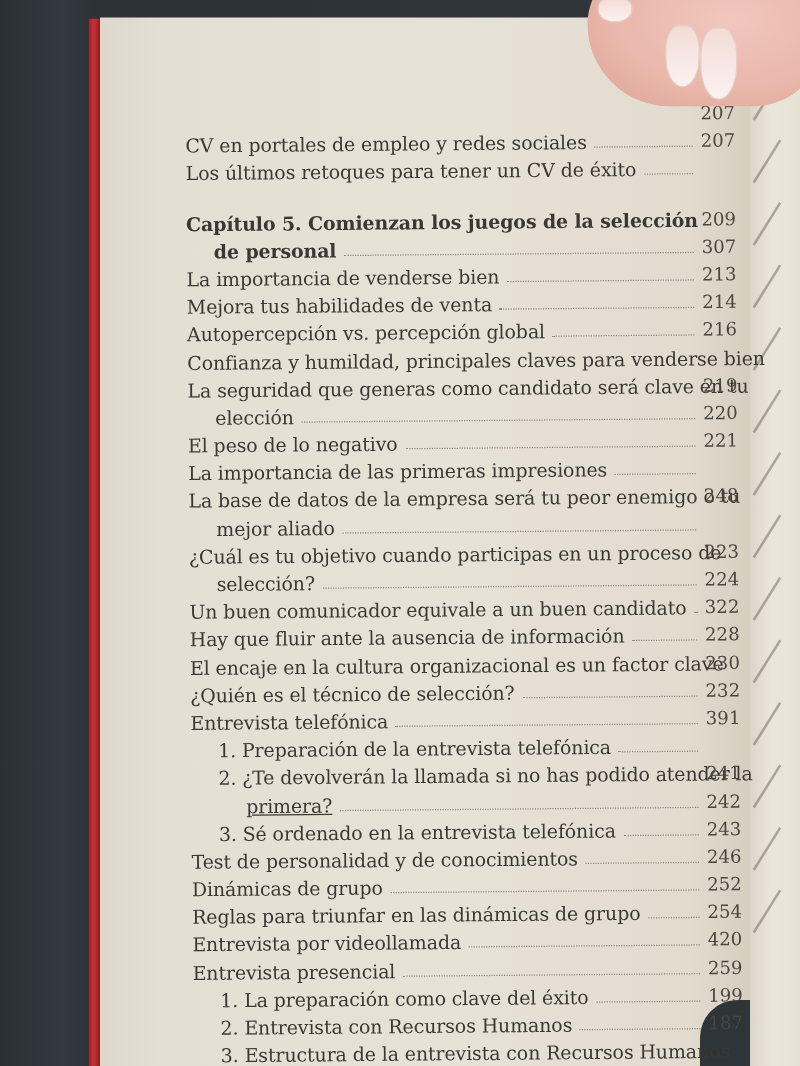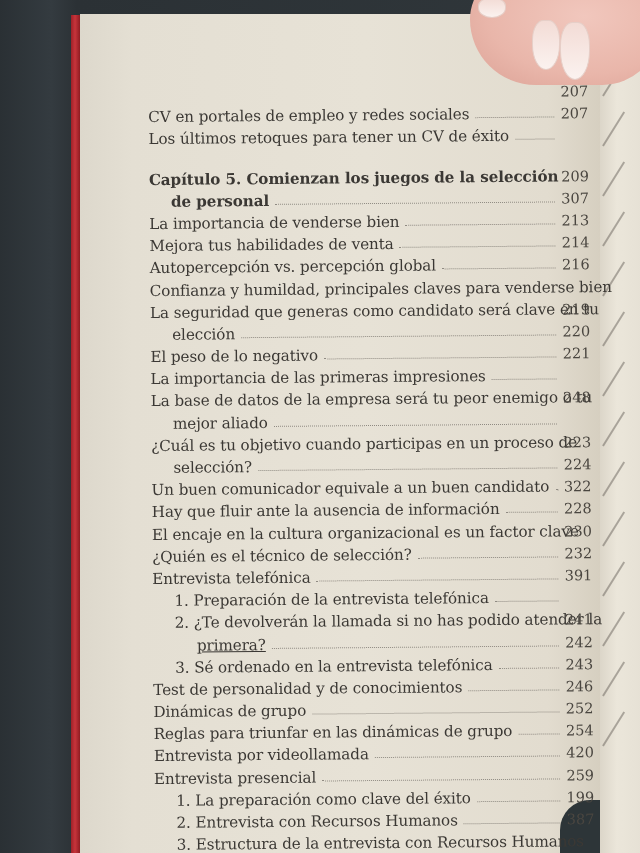--- a/index.html
+++ b/index.html
@@ -234,21 +234,21 @@
       <span class="pnum">259</span>
       <span class="leader" style="left: 168px; width: 238px;"></span>
     </div>
     <div class="row">
       <span class="title indent1">1. La preparación como clave del éxito</span>
       <span class="pnum">199</span>
       <span class="leader" style="left: 323px; width: 83px;"></span>
     </div>
     <div class="row">
       <span class="title indent1">2. Entrevista con Recursos Humanos</span>
-      <span class="pnum">387</span>
+      <span class="pnum">187</span>
       <span class="leader" style="left: 309px; width: 97px;"></span>
     </div>
     <div class="row">
       <span class="title indent1">3. Estructura de la entrevista con Recursos Humanos</span>
       <span class="pnum"></span>
     </div>
   </div>
 
 <div class="finger">
   <div class="nail" style="left:8px;top:28px;width:26px;height:18px"></div>

